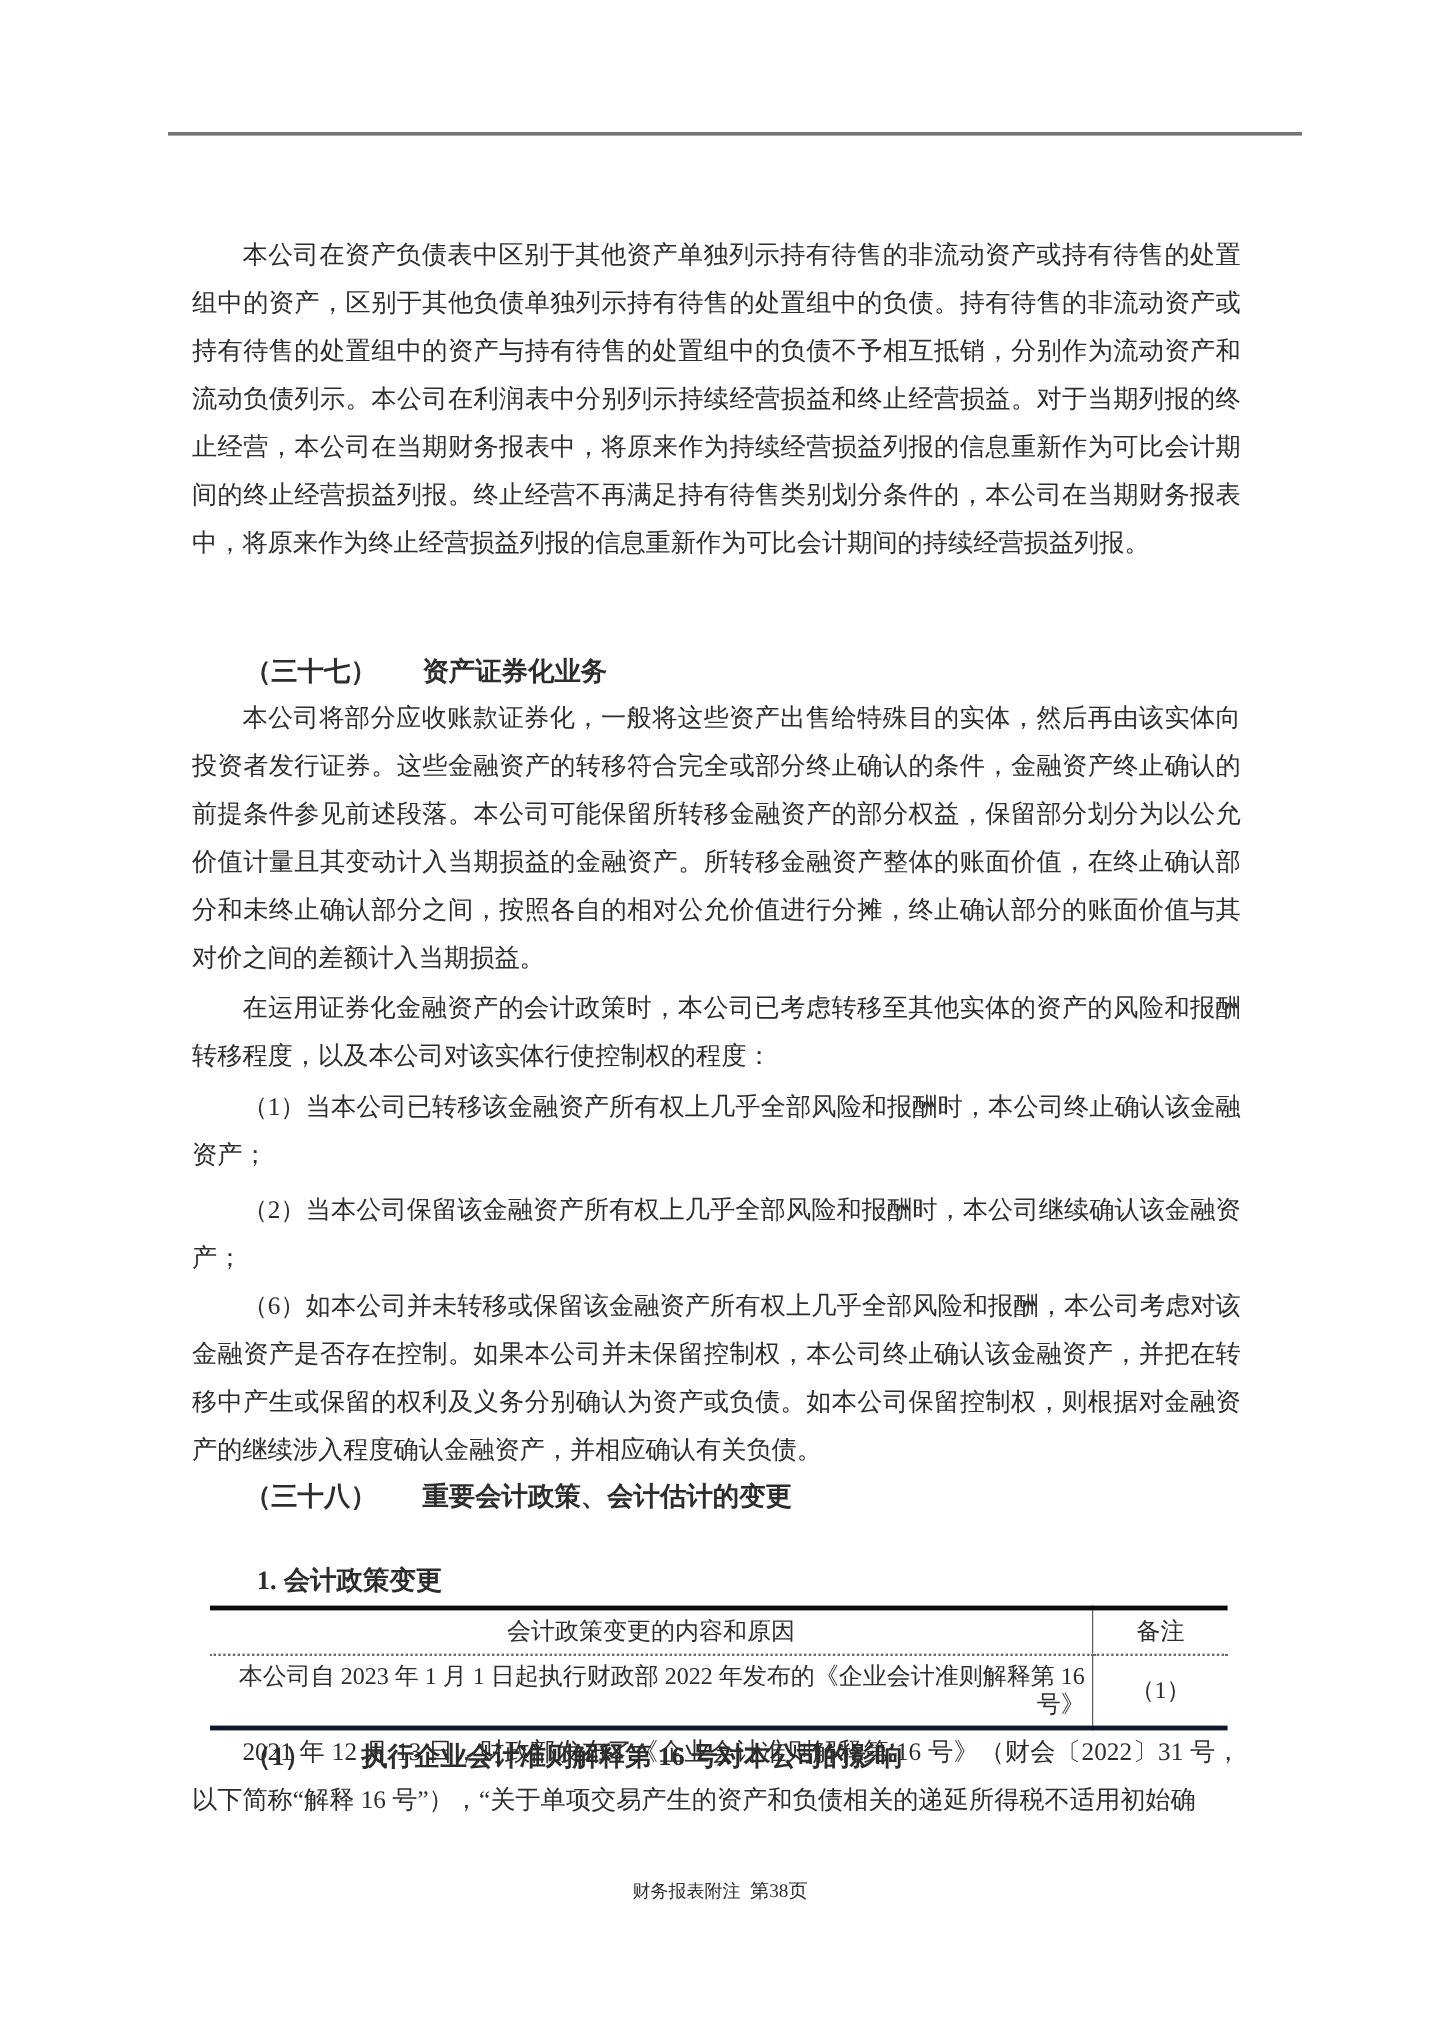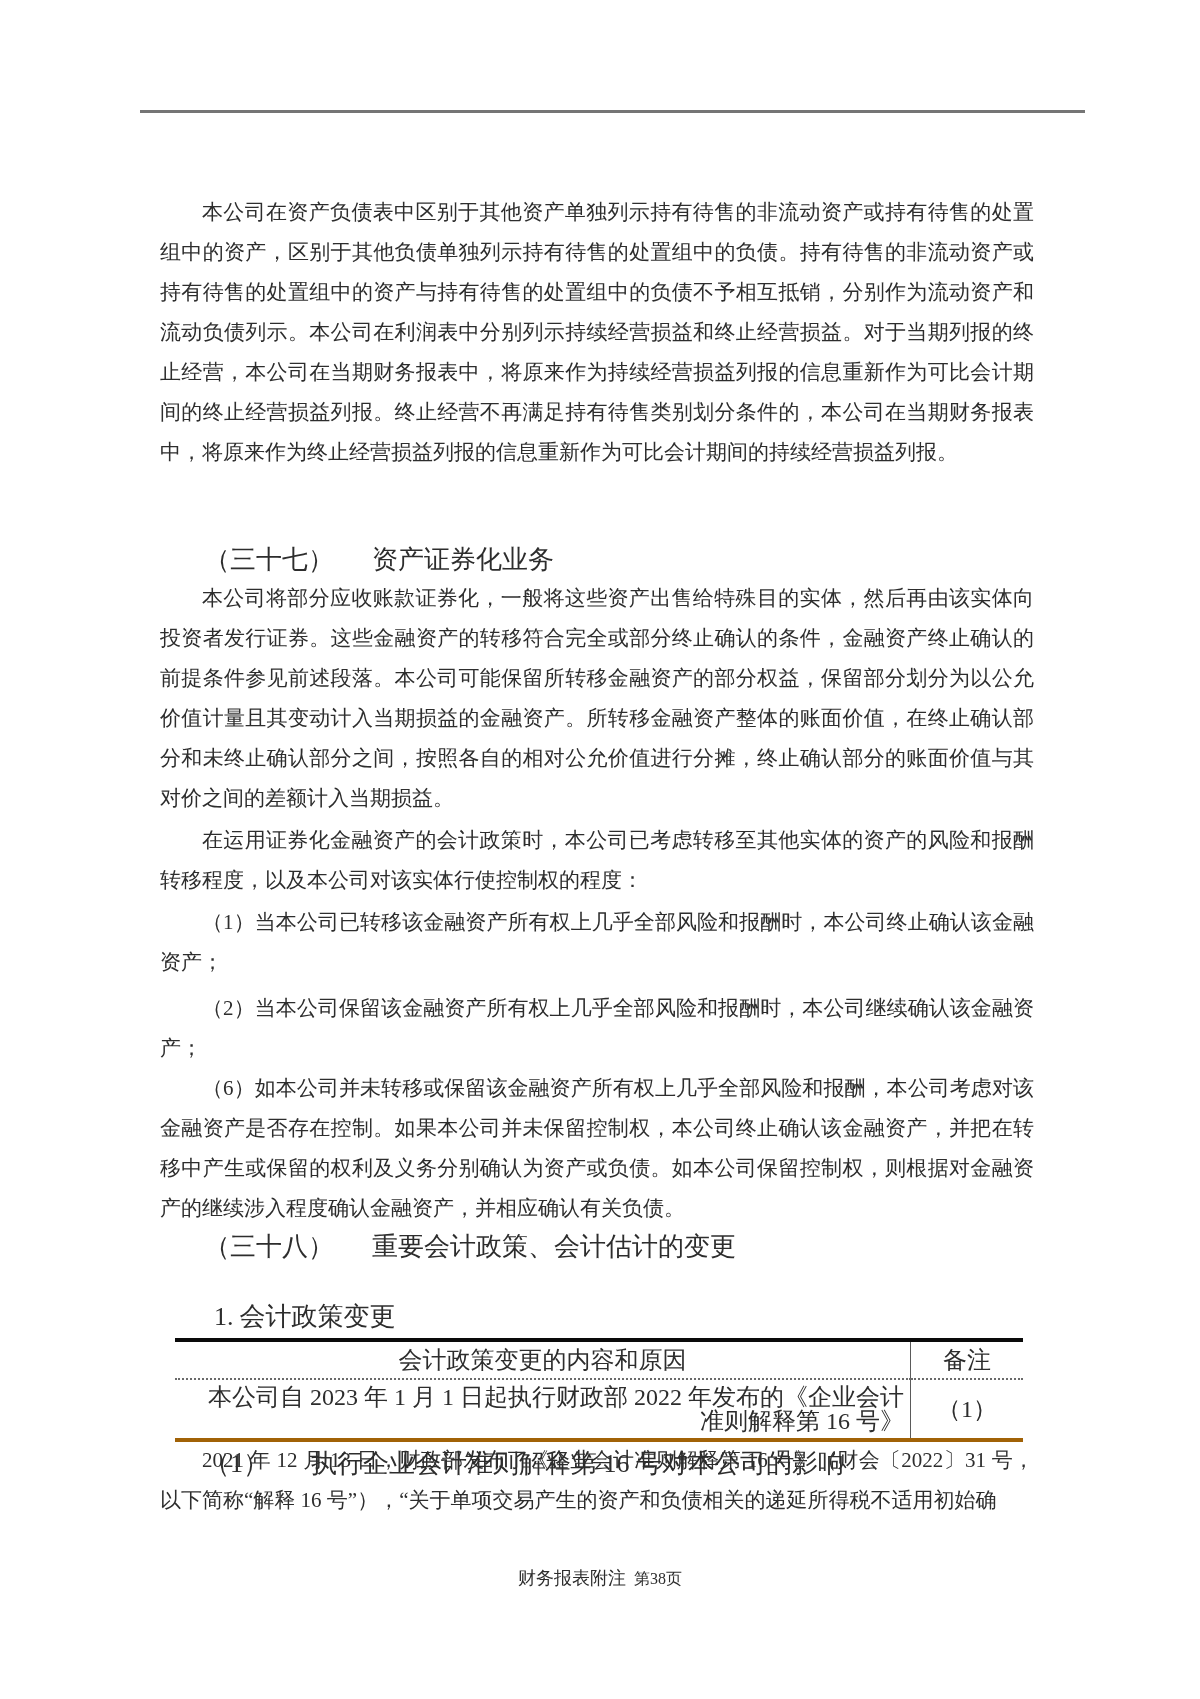--- a/index.html
+++ b/index.html
@@ -35,38 +35,38 @@
   .item-2       { top: 988px; }
   .item-3       { top: 1068px; }
   .h-38         { top: 1227px; }
   .h-38-sub1    { top: 1297px; }
   .tbl-wrap     { top: 1338px; }
   .h-note1      { top: 1444px; }
   .para-note1   { top: 1440px; }
 
   .heading {
     position: absolute;
-    font-weight: normal;
-    font-size: 26px;
+    font-weight: bold;
+    font-size: 22px;
     line-height: 40px;
     padding-left: 44px;
     white-space: nowrap;
   }
   .heading .sec-title { margin-left: 38px; }
   .h-38-sub1 { padding-left: 54px; }
   .h-38-sub1 .sec-title { margin-left: 6px; }
   .h-note1 .sec-title { margin-left: 42px; }
 
   .tbl-wrap { position: absolute; left: 15px; width: 848px; }
   table.policy {
     width: 100%;
     border-collapse: collapse;
     border-top: 4px solid #0a0a0a;
-    border-bottom: 4px solid #a16207;
-    font-size: 24px;
+    border-bottom: 4px solid #0f172a;
+    font-size: 20px;
     line-height: 24px;
   }
   table.policy th, table.policy td {
     font-weight: normal;
     padding: 5px 6px;
     height: 26px;
   }
   table.policy th { text-align: center; border-bottom: 2px dotted #6a6a6a; }
   table.policy td.c1 { text-align: right; padding-left: 10px; }
   table.policy .c2 {
@@ -75,21 +75,21 @@
     text-align: center;
   }
   table.policy td.c2 { }
 
   .footer {
     position: absolute;
     top: 1566px; left: 0; width: 1200px;
     text-align: center;
     white-space: nowrap;
   }
-  .footer .f-label { font-size: 18px; font-family: Liberation Serif, serif; }
+  .footer .f-label { font-size: 15px; font-family: Liberation Serif, serif; }
   .footer .f-page { font-size: 16px; margin-left: 8px; }
 </style>
 </head>
 <body>
 
 <div class="page">
 
   <div class="top-rule"></div>
 
   <div class="content">

